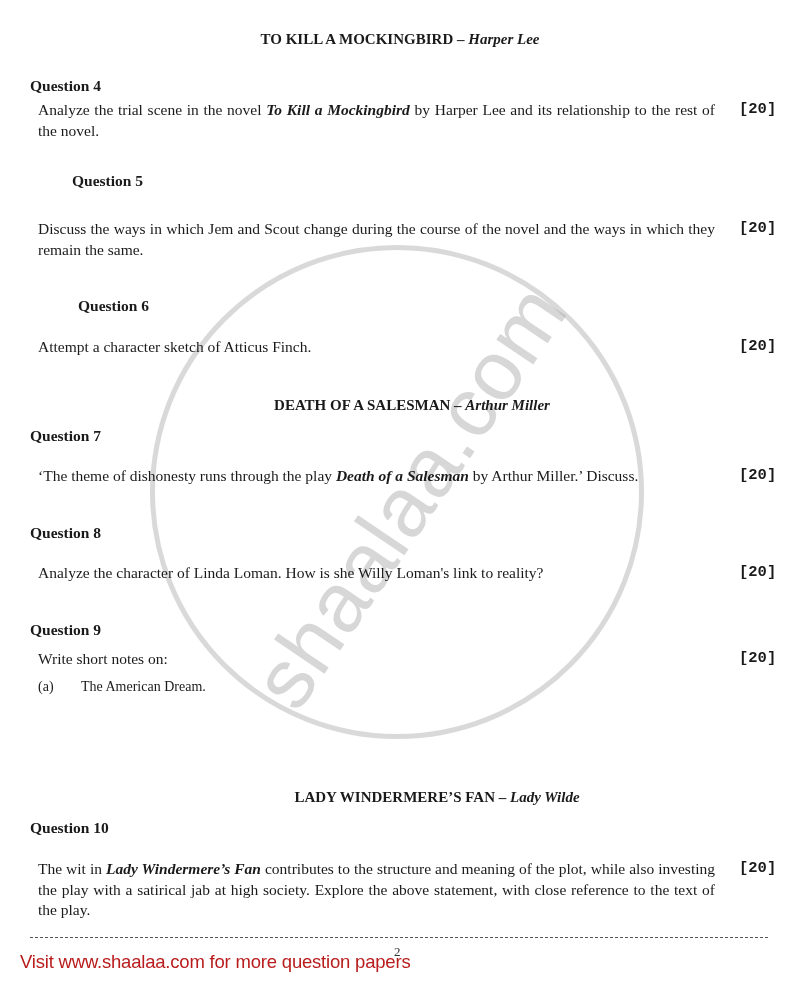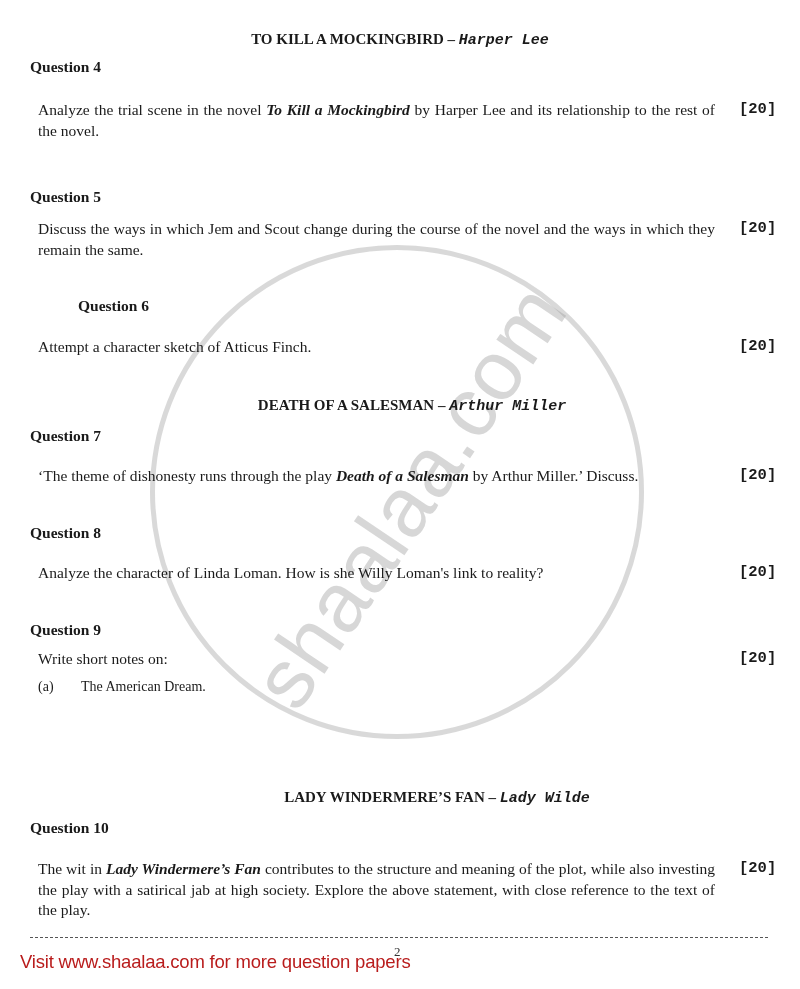--- a/index.html
+++ b/index.html
@@ -23,21 +23,20 @@
     .section-title {
       position: absolute;
       left: 0; width: 800px;
       text-align: center;
       font-weight: bold;
       font-size: 15px;
       letter-spacing: 0;
     }
     .section-title .author {
       font-style: italic;
-      font-family: Liberation Mono, monospace;
     }
     .q-heading {
       position: absolute;
       left: 30px;
       font-weight: bold;
       font-size: 15.5px;
     }
     .q-text {
       position: absolute;
       left: 38px;
@@ -120,25 +119,25 @@
 
 <div class="page">
 
   <div class="watermark"></div>
   <div class="watermark-text">shaalaa.com</div>
 
   <div class="section-title" style="top:31px;">
     <span>TO KILL A MOCKINGBIRD</span><span> – </span><span class="author">Harper Lee</span>
   </div>
 
-  <div class="q-heading" style="top:58px;text-align:right;">Question 4</div>
+  <div class="q-heading" style="top:77px;text-align:right;">Question 4</div>
   <div class="q-text justify" style="top:100px;"><span>Analyze the trial scene in the novel </span><b><i>To Kill a Mockingbird</i></b><span> by Harper  Lee and its relationship to the rest of the novel.</span></div>
   <div class="marks" style="top:100px;">[20]</div>
 
-  <div class="q-heading" style="top:188px;">Question 5</div>
+  <div class="q-heading" style="top:172px;margin-left:42px;">Question 5</div>
   <div class="q-text justify" style="top:219px;">Discuss the ways in which Jem and Scout change during the course of the novel and the ways in which they remain the same.</div>
   <div class="marks" style="top:219px;">[20]</div>
 
   <div class="q-heading" style="top:297px;margin-left:48px;">Question 6</div>
   <div class="q-text" style="top:337px;">Attempt a character sketch of Atticus Finch.</div>
   <div class="marks" style="top:337px;">[20]</div>
 
   <div class="section-title" style="top:397px; left:12px;">
     <span>DEATH OF A SALESMAN</span><span> – </span><span class="author">Arthur Miller</span>
   </div>

